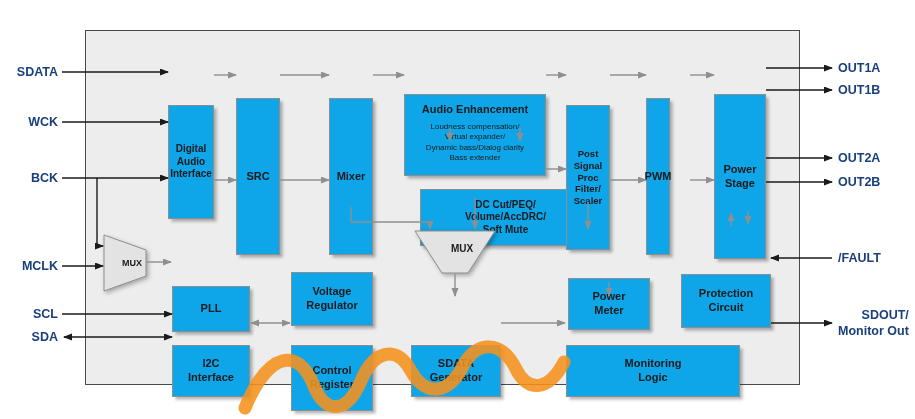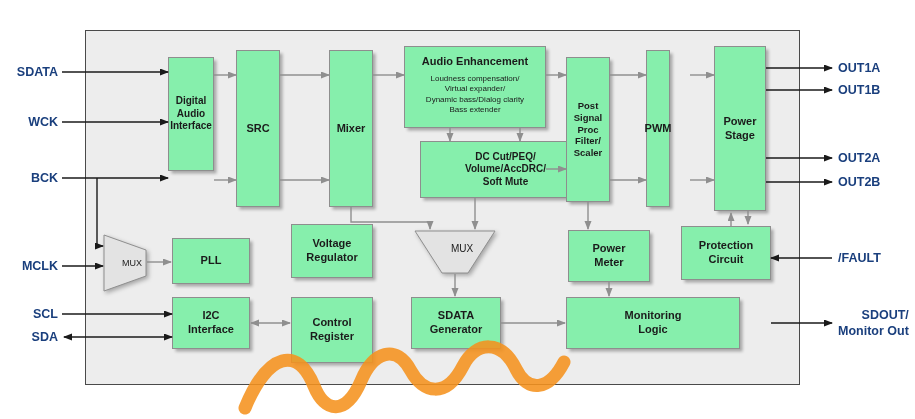--- a/index.html
+++ b/index.html
@@ -5,35 +5,35 @@
   html,body{margin:0;padding:0;background:#ffffff;}
   #canvas{
     position:relative;width:915px;height:419px;overflow:hidden;
     font-family:"Liberation Sans","DejaVu Sans",sans-serif;background:#ffffff;
   }
   #outer-box{
     position:absolute;left:85px;top:30px;width:713px;height:353px;
     background:#ededed;border:1.6px solid #4a4a4a;z-index:1;
   }
   .blk{
-    position:absolute;z-index:2;background:#86efac;border:1px solid #8e8e8e;
+    position:absolute;z-index:2;background:#0ea5e9;border:1px solid #8e8e8e;
     box-shadow:2.5px 2.5px 3px rgba(0,0,0,.3);
     display:flex;align-items:center;justify-content:center;flex-direction:column;
     text-align:center;font-weight:bold;color:#1b1b1b;font-size:11px;
-    line-height:1.25;white-space:pre-line;box-sizing:border-box;
+    line-height:1.25;white-space:pre-line;box-sizing:border-box;margin-top:48px;
   }
   .fs10{font-size:10px}
   .fs95{font-size:9.5px}
   .ae-title{font-weight:bold;font-size:11px;margin-bottom:5px;white-space:pre-line}
   .ae-details{font-weight:normal;font-size:8px;line-height:1.3;white-space:pre-line}
   .trap{position:absolute;z-index:2;filter:drop-shadow(2px 2px 2px rgba(0,0,0,.3));}
   .trap svg{display:block}
   .trap .tlabel{
     position:absolute;left:14px;right:0;top:50%;transform:translateY(-50%);
-    text-align:center;font-weight:normal;color:#1b1b1b;
+    text-align:center;font-weight:bold;color:#1b1b1b;
   }
   .port{position:absolute;z-index:2;font-weight:bold;color:#1a3f7d;font-size:12.5px;line-height:1.25;white-space:pre-line;}
   .port-left{left:6px;width:52px;text-align:right;}
   .port-right{left:838px;text-align:right;}
   #wires{position:absolute;left:0;top:0;z-index:3;pointer-events:none;}
   #watermark{position:absolute;left:0;top:0;z-index:5;pointer-events:none;}
 </style>
 </head>
 <body>
 

